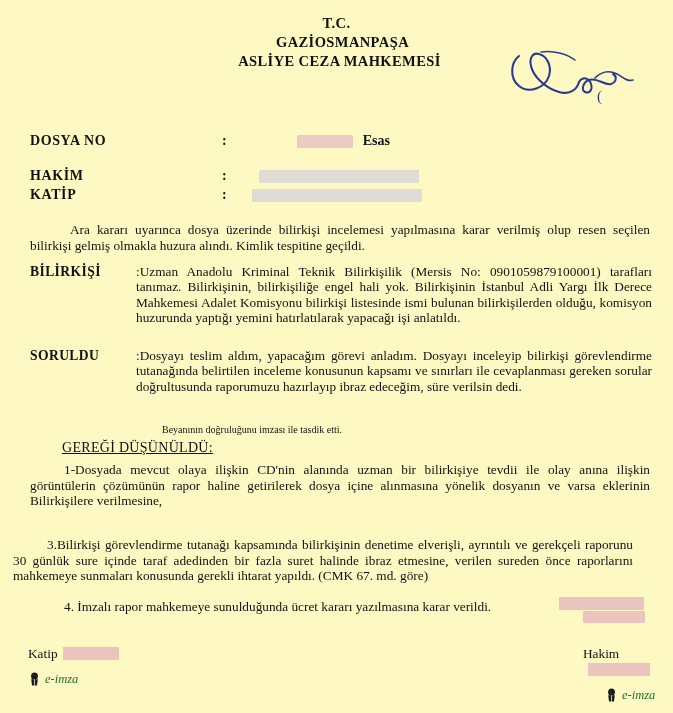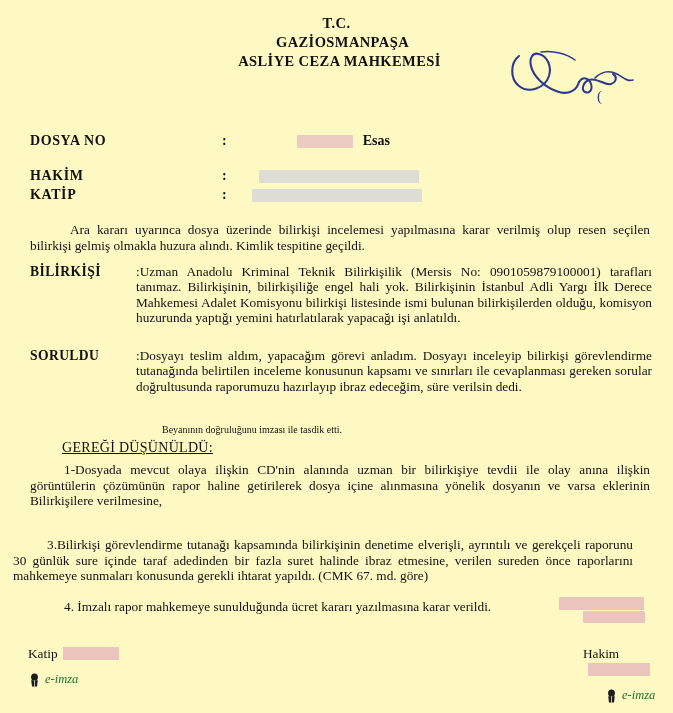--- a/index.html
+++ b/index.html
@@ -177,21 +177,21 @@
   
   .sign-block {
     position: absolute;
     font-size: 13.3px;
   }
   .sign-left { top: 646px; left: 28px; }
   .sign-right { top: 646px; left: 551px; margin-left: 32px; }
 
   .eimza {
     display: flex;
-    align-items: center;
+    align-items: flex-start;
     gap: 4px;
     margin-top: 10px;
     color: #1d6f2e;
     font-size: 12.5px;
     font-style: italic;
     font-family: "Liberation Serif", serif;
   }
   .eimza-badge {
     width: 13px;
     height: 14px;

